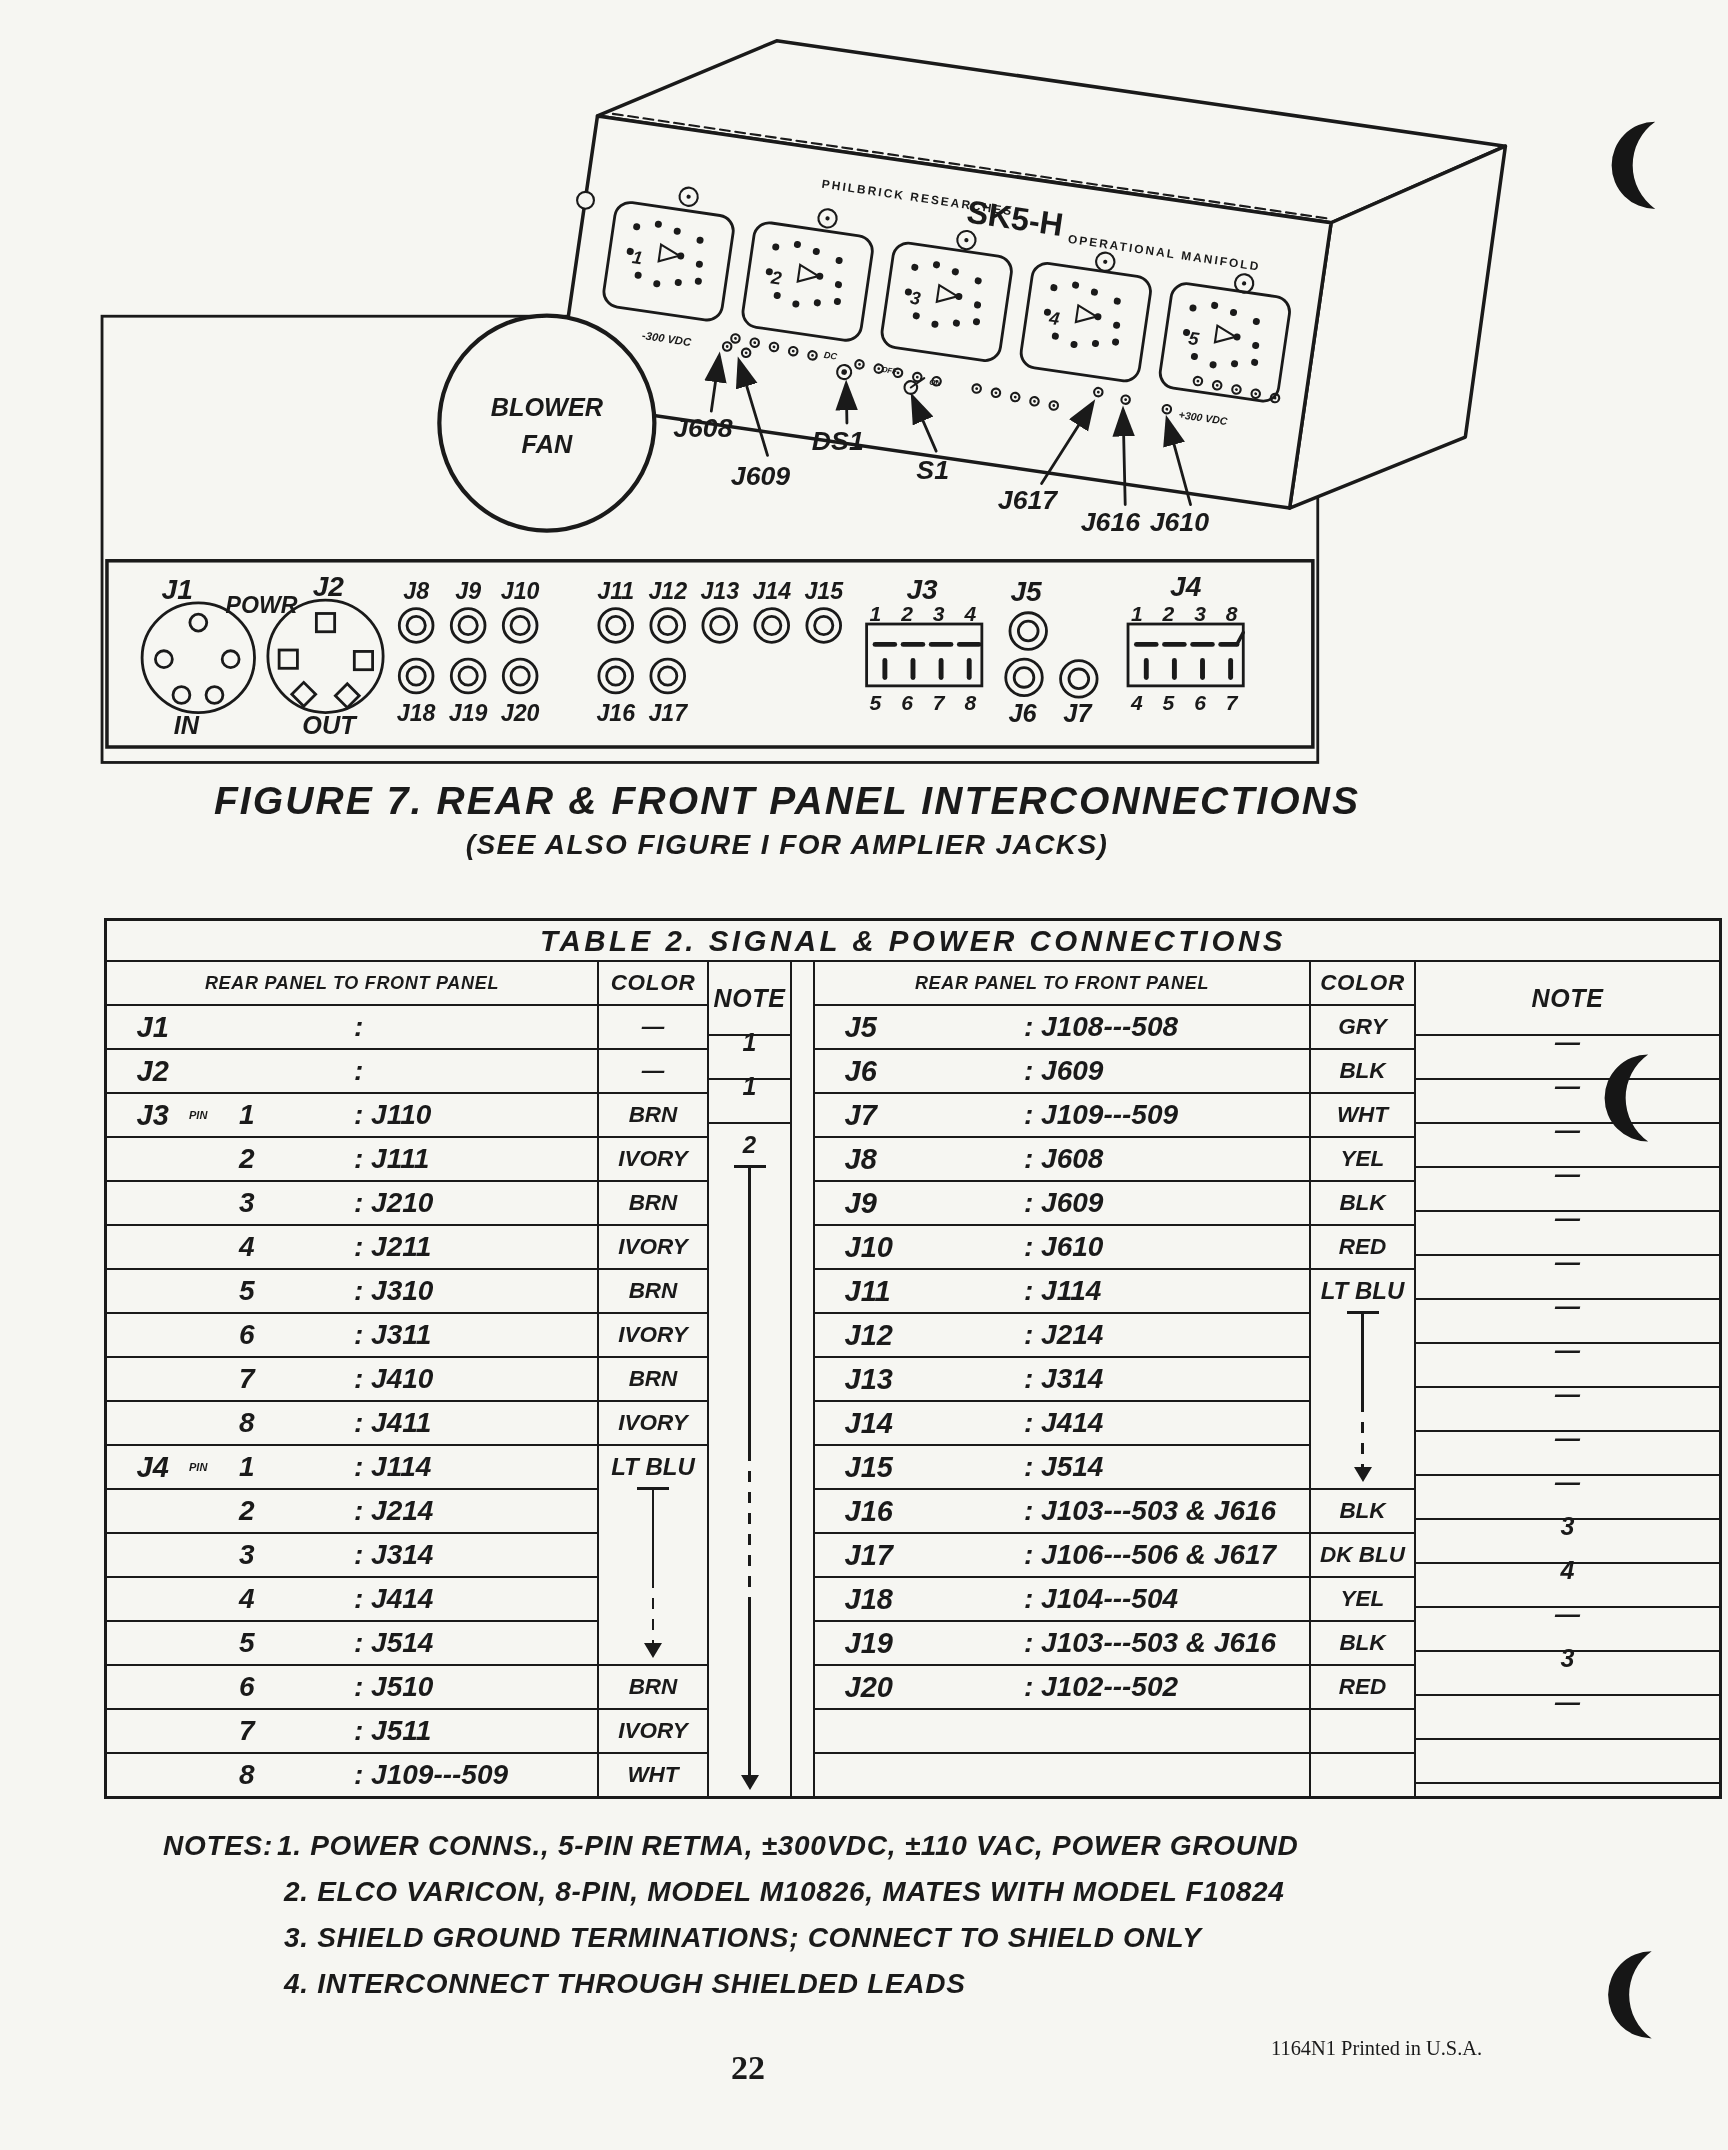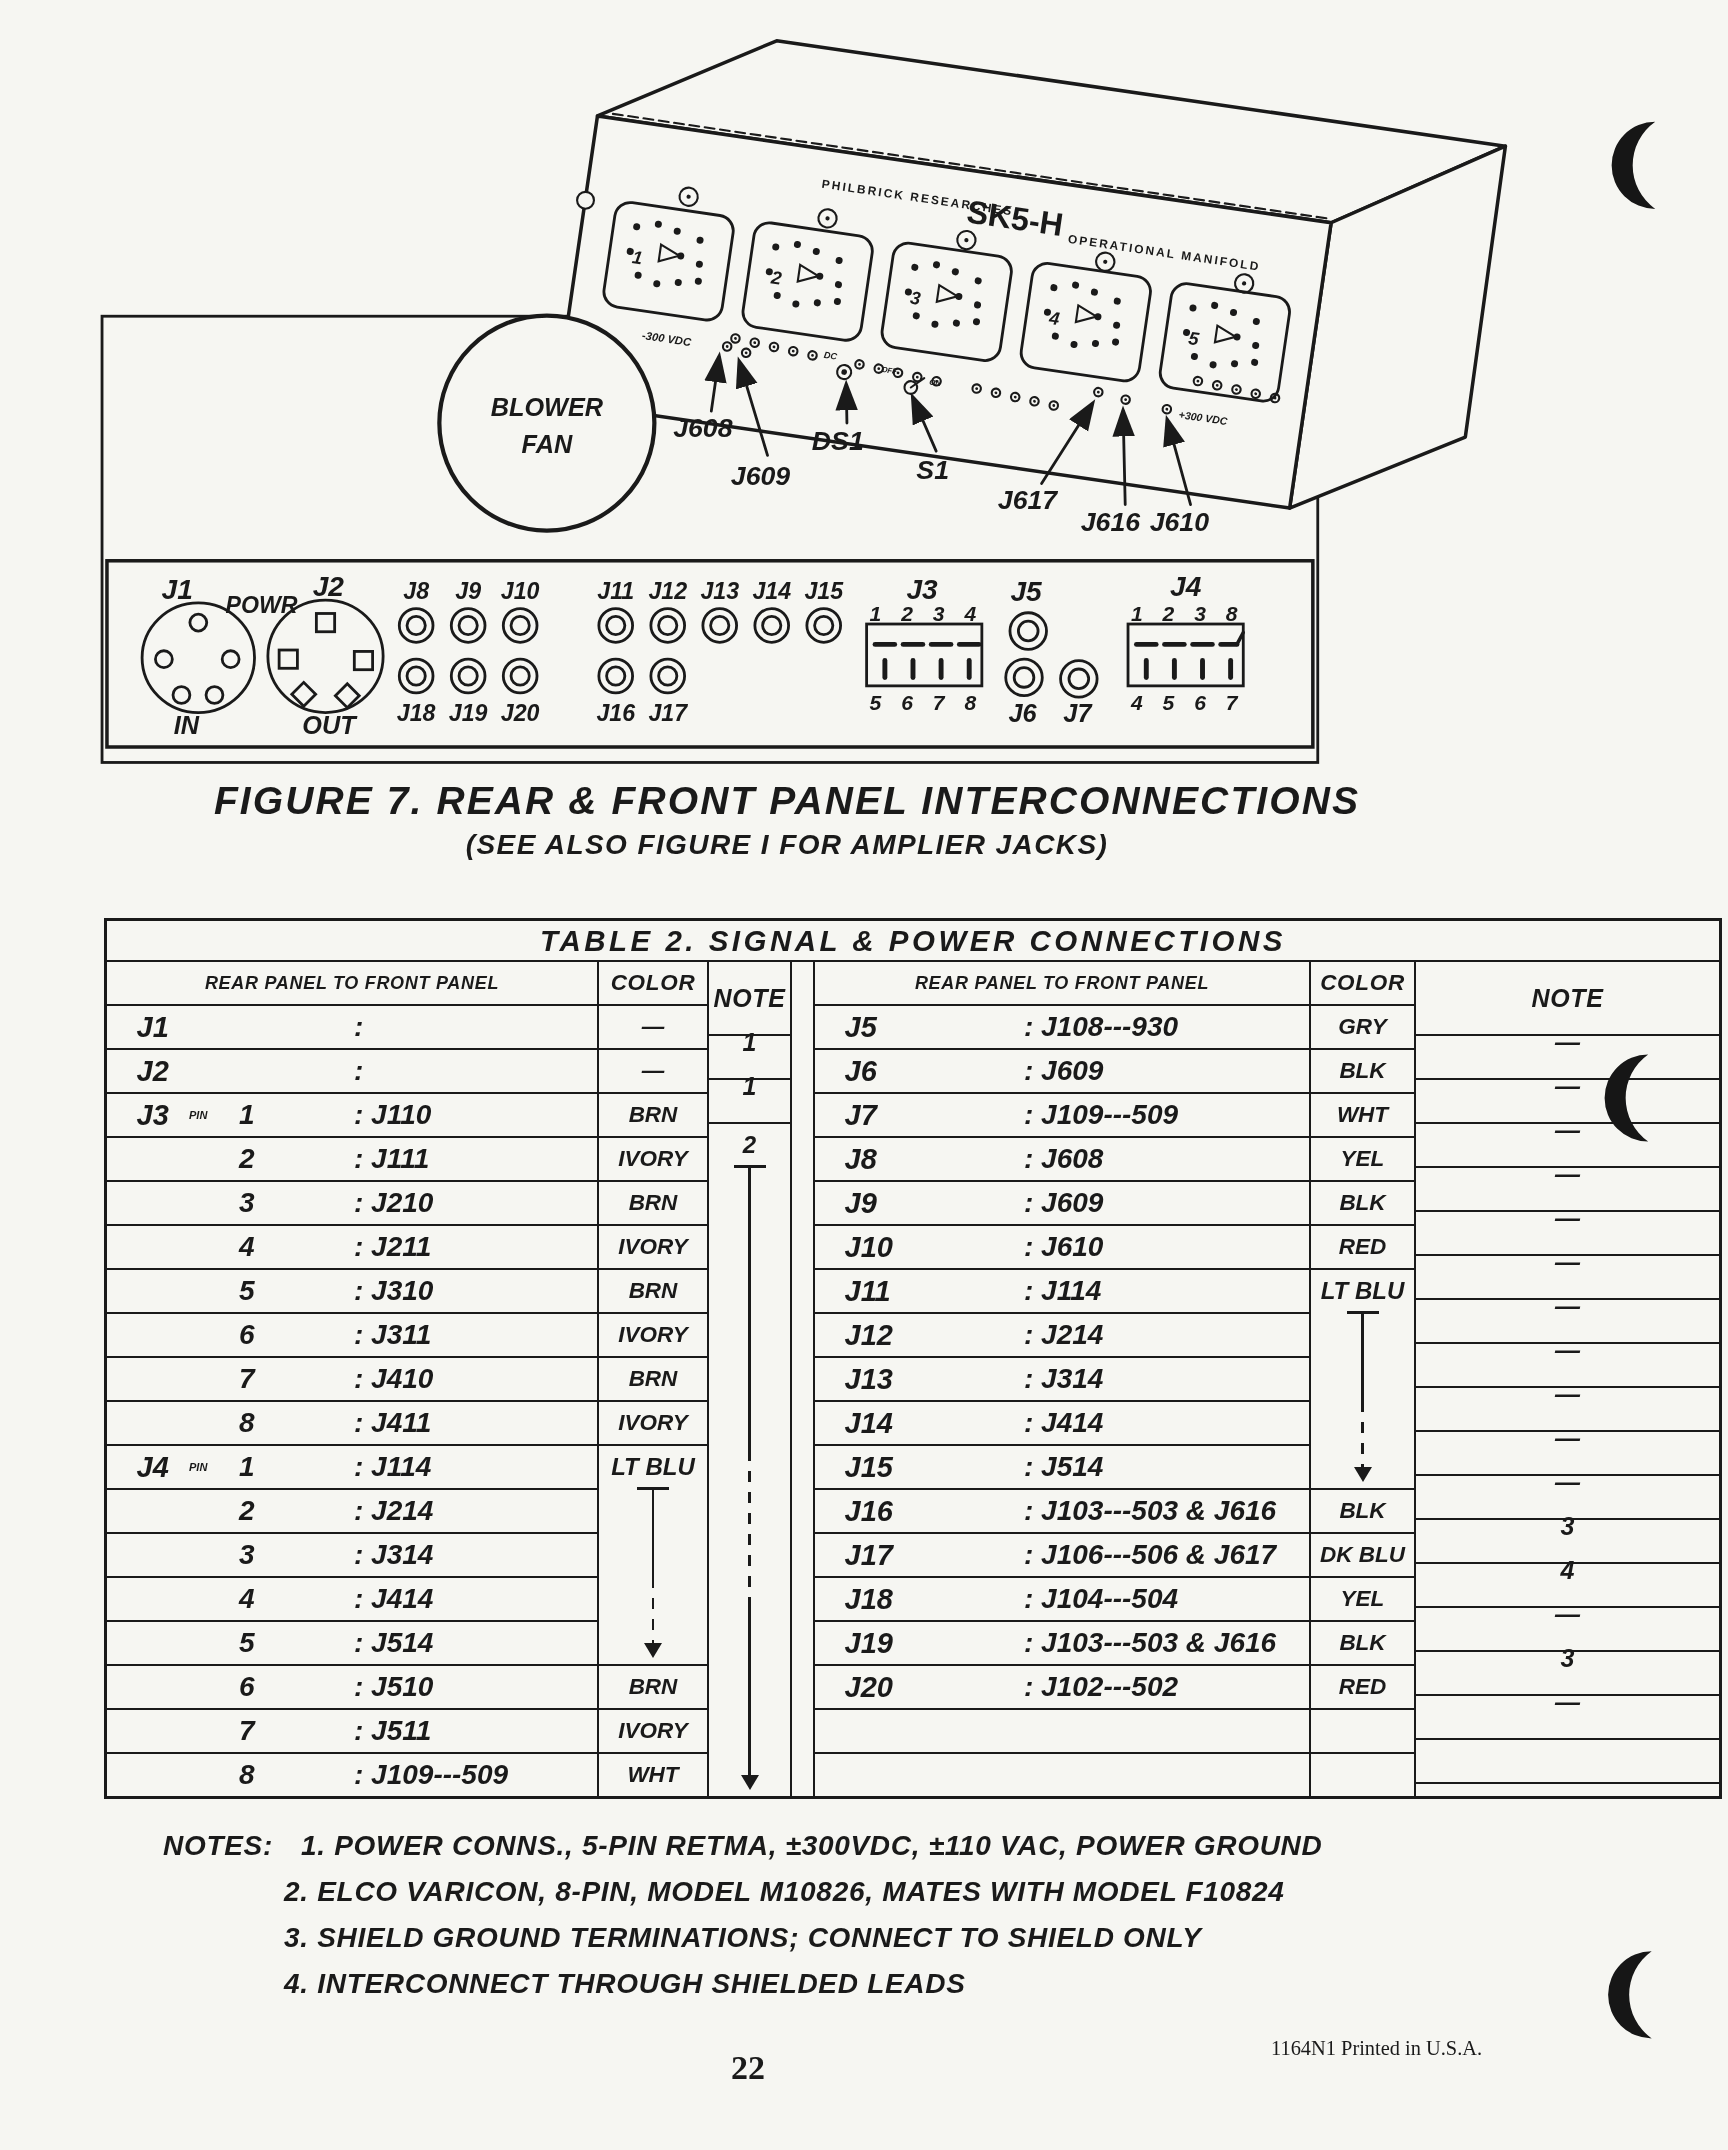--- a/index.html
+++ b/index.html
@@ -58,21 +58,21 @@
   .vs,.vd,.vs2 { width:2.8px; }
   .vs { background:#1a1a1a; }
   .vd { background:repeating-linear-gradient(180deg,#1a1a1a 0 11.2px,transparent 11.2px 21px); }
   .vs2 { flex:1; background:#1a1a1a; }
   .ahead { width:0; height:0; border-left:9px solid transparent; border-right:9px solid transparent;
            border-top:15.5px solid #1a1a1a; margin-bottom:5.6px; }
 
   
   .notes { position:absolute; left:163px; top:1823px; font-size:28px; font-style:italic;
            font-weight:600; line-height:46px; letter-spacing:0.7px; }
-  .notes-label { margin-right:28px; }
+  .notes-label { margin-right:4px; }
   .indent { padding-left:121px; }
 
   
   .pageno  { position:absolute; left:731px; top:2049px; font-size:34px; font-weight:700;
              font-family:"Liberation Serif", serif; }
   .imprint { position:absolute; left:1271px; top:2037px; font-size:20.4px;
              font-family:"Liberation Serif", serif; }
 
   
   .t  { font-family:"Liberation Sans",sans-serif; font-style:italic; font-weight:700;
@@ -483,21 +483,21 @@
         </div>
       <div class="gapcol"></div>
       <div class="half" id="half-r">
         <div class="cell hc cm">REAR PANEL TO FRONT PANEL</div>
         <div class="cell hc cc">COLOR</div>
         <div class="cell hc cn">NOTE</div>
       <div class="cell cm">
             <span class="jname">J5</span>
             <span class="jpinlabel"></span>
             <span class="jpin"></span>
-            <span class="jdest">: J108---930</span>
+            <span class="jdest">: J108---508</span>
           </div>
           <div class="cell cc">GRY</div>
           <div class="cell cn">—</div>
           <div class="cell cm">
             <span class="jname">J6</span>
             <span class="jpinlabel"></span>
             <span class="jpin"></span>
             <span class="jdest">: J609</span>
           </div>
           <div class="cell cc">BLK</div>

